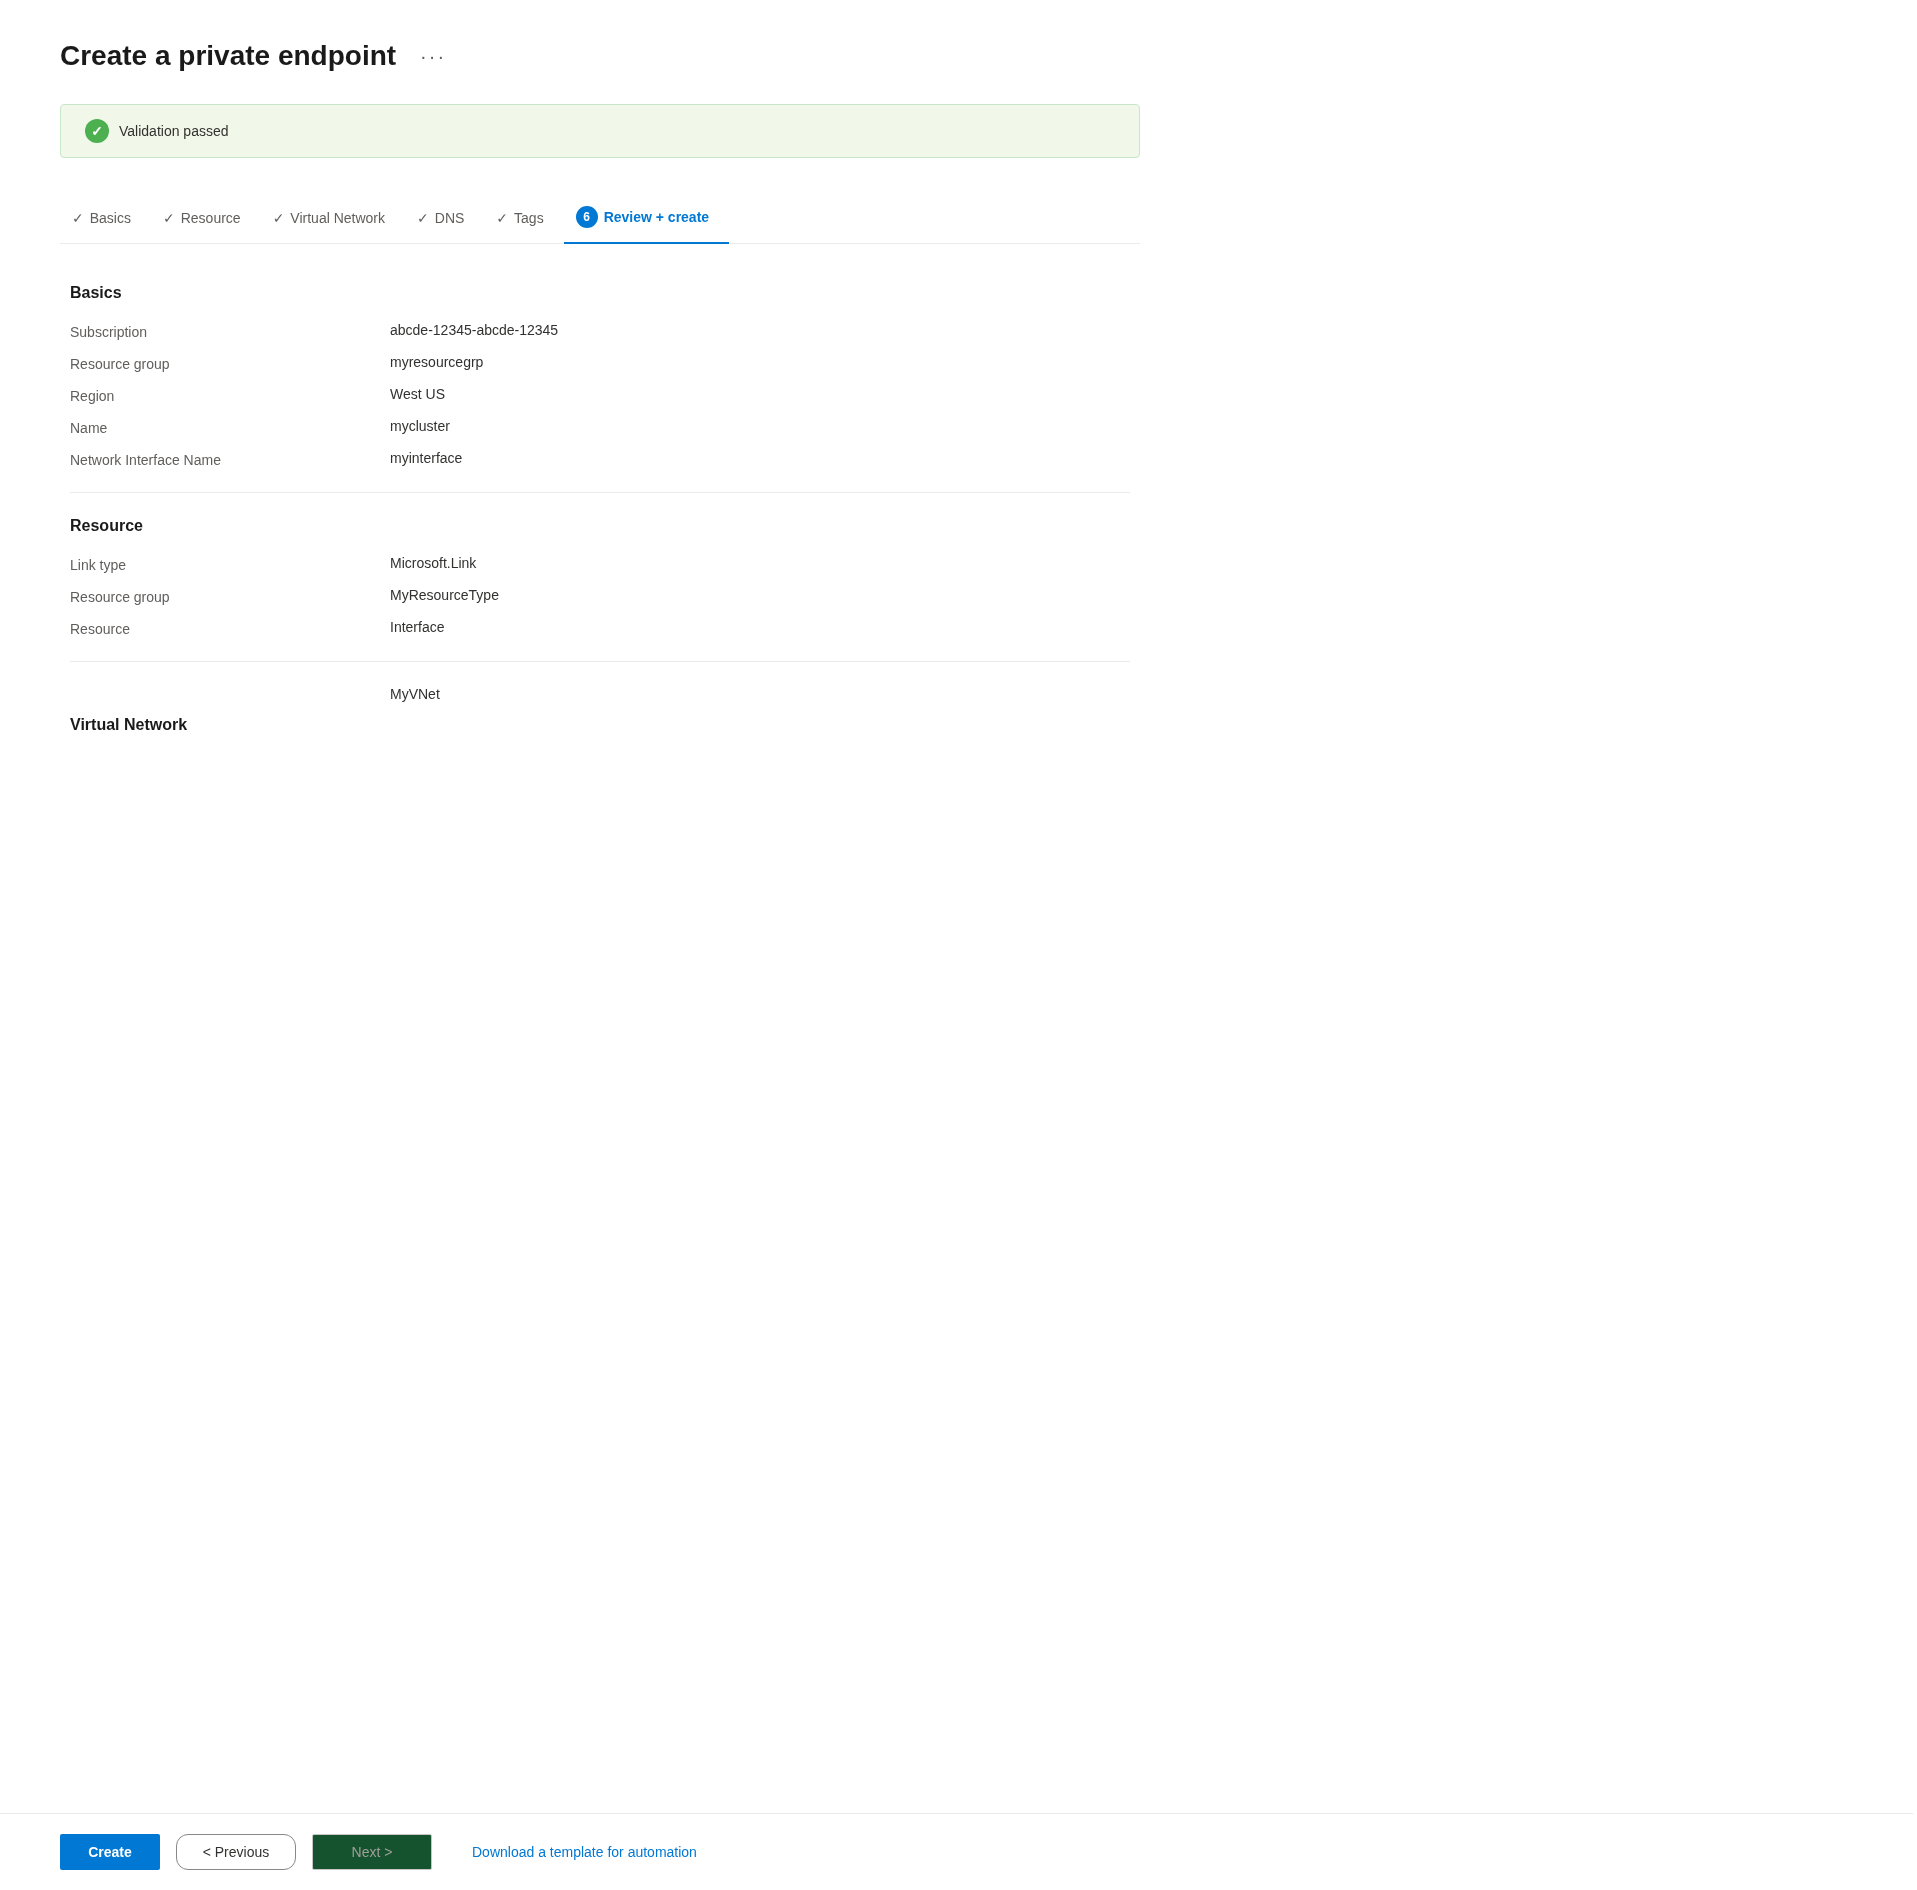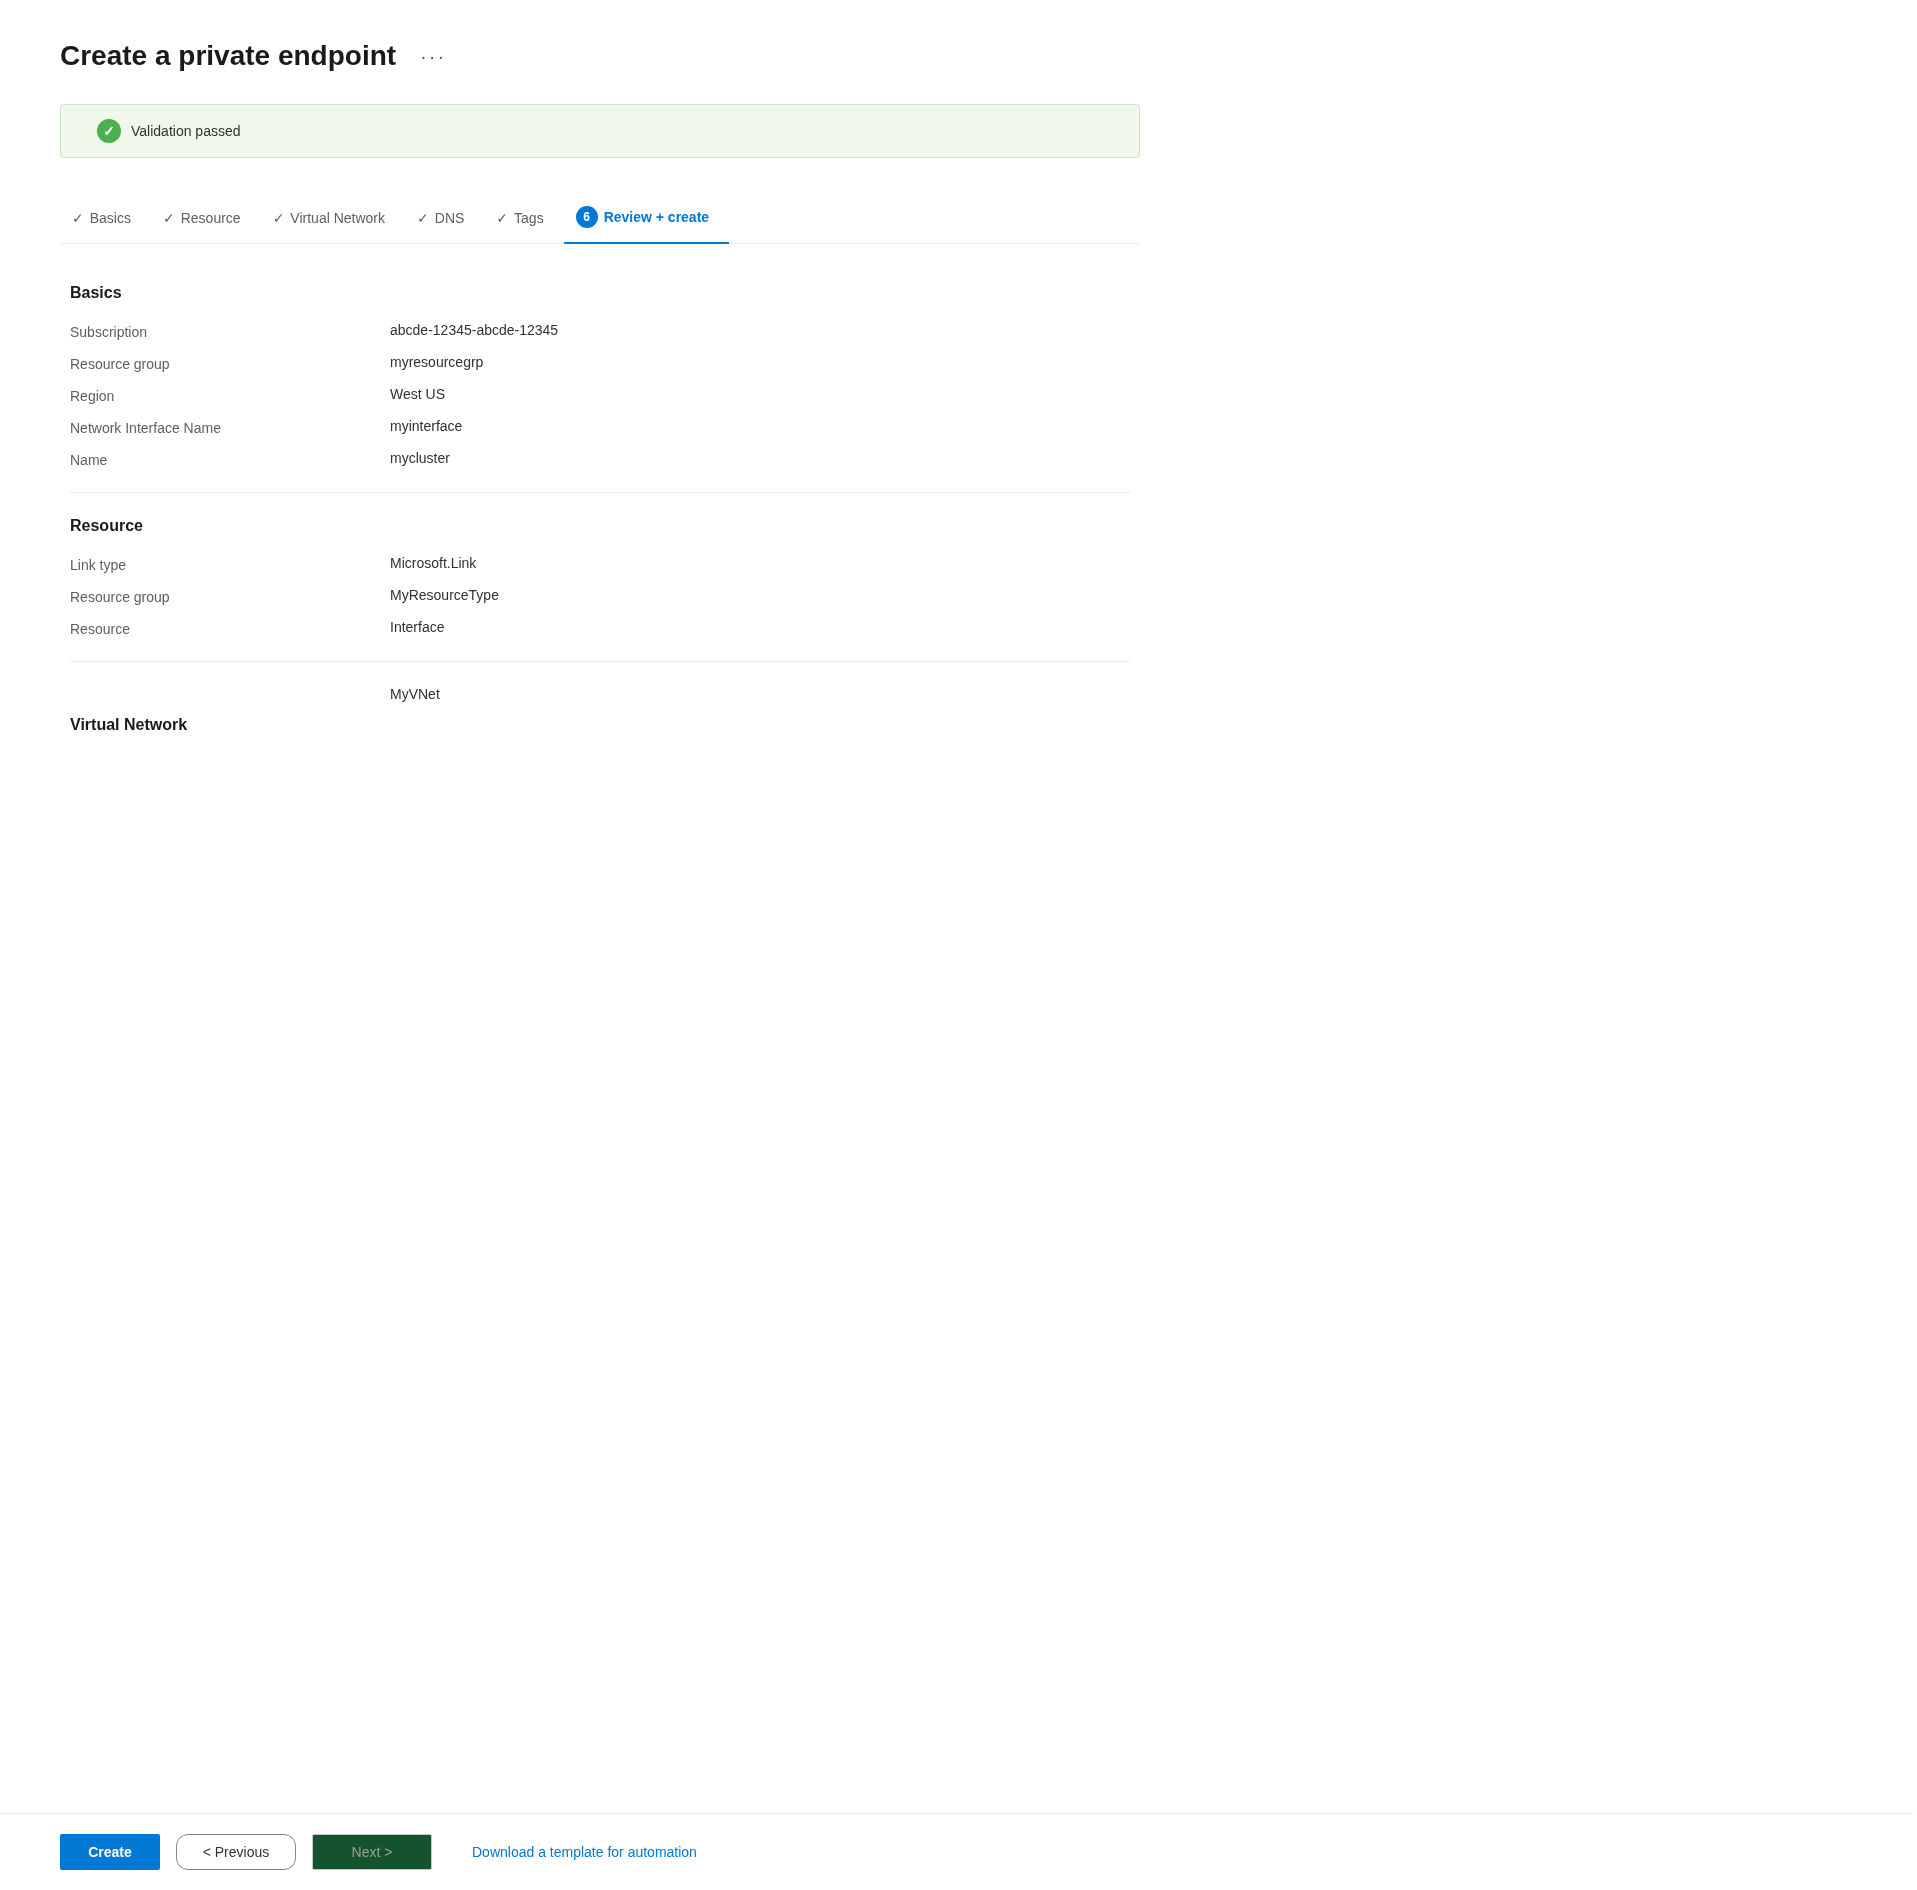--- a/index.html
+++ b/index.html
@@ -35,21 +35,21 @@
       font-size: 20px;
       color: #605e5c;
       cursor: pointer;
       letter-spacing: 2px;
     }
 
     .validation-banner {
       background: #f1f8e9;
       border: 1px solid #c8e6c9;
       border-radius: 4px;
-      padding: 14px 36px;
+      padding: 14px 24px;
       display: flex;
       align-items: center;
       gap: 10px;
       margin-bottom: 36px;
     }
 
     .validation-icon {
       width: 24px;
       height: 24px;
       background: #4caf50;
@@ -270,26 +270,26 @@
       </div>
       <div class="field-row">
         <span class="field-label">Resource group</span>
         <span class="field-value">myresourcegrp</span>
       </div>
       <div class="field-row">
         <span class="field-label">Region</span>
         <span class="field-value">West US</span>
       </div>
       <div class="field-row">
+        <span class="field-label">Name</span>
+        <span class="field-value">mycluster</span>
+      </div>
+      <div class="field-row">
         <span class="field-label">Network Interface Name</span>
         <span class="field-value">myinterface</span>
-      </div>
-      <div class="field-row">
-        <span class="field-label">Name</span>
-        <span class="field-value">mycluster</span>
       </div>
     </div>
 
     <hr class="divider">
 
     <div class="section-block">
       <div class="section-title">Resource</div>
 
 
       <div style="margin-bottom: 14px;"></div>

